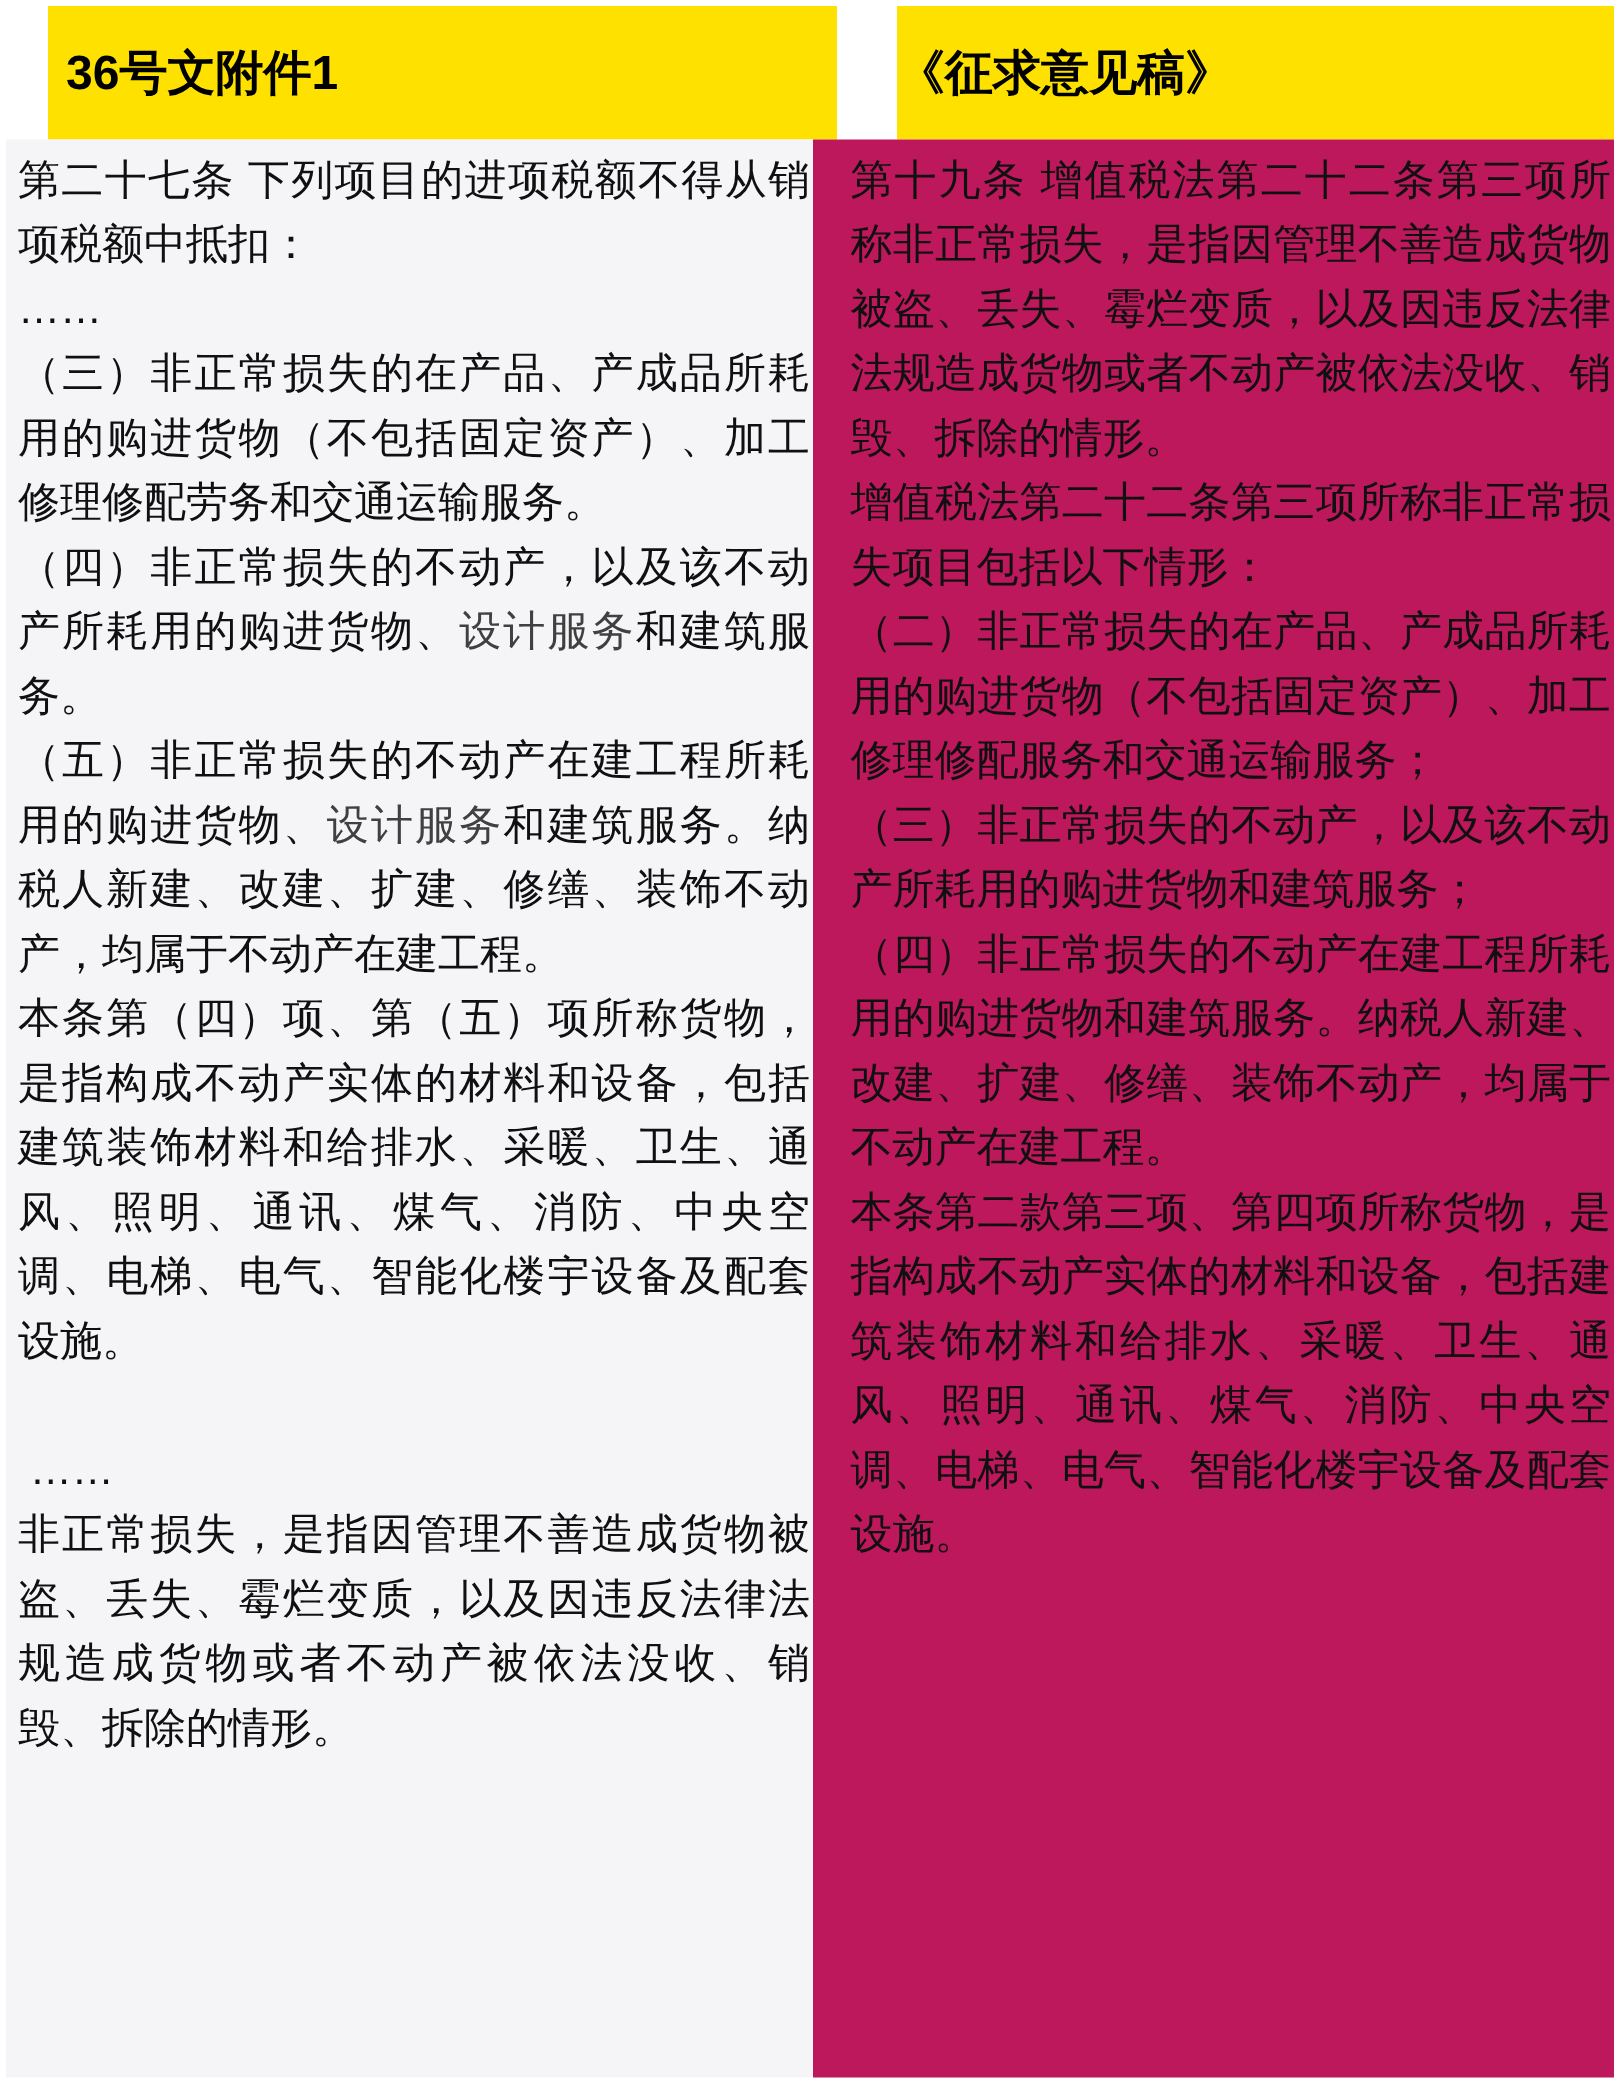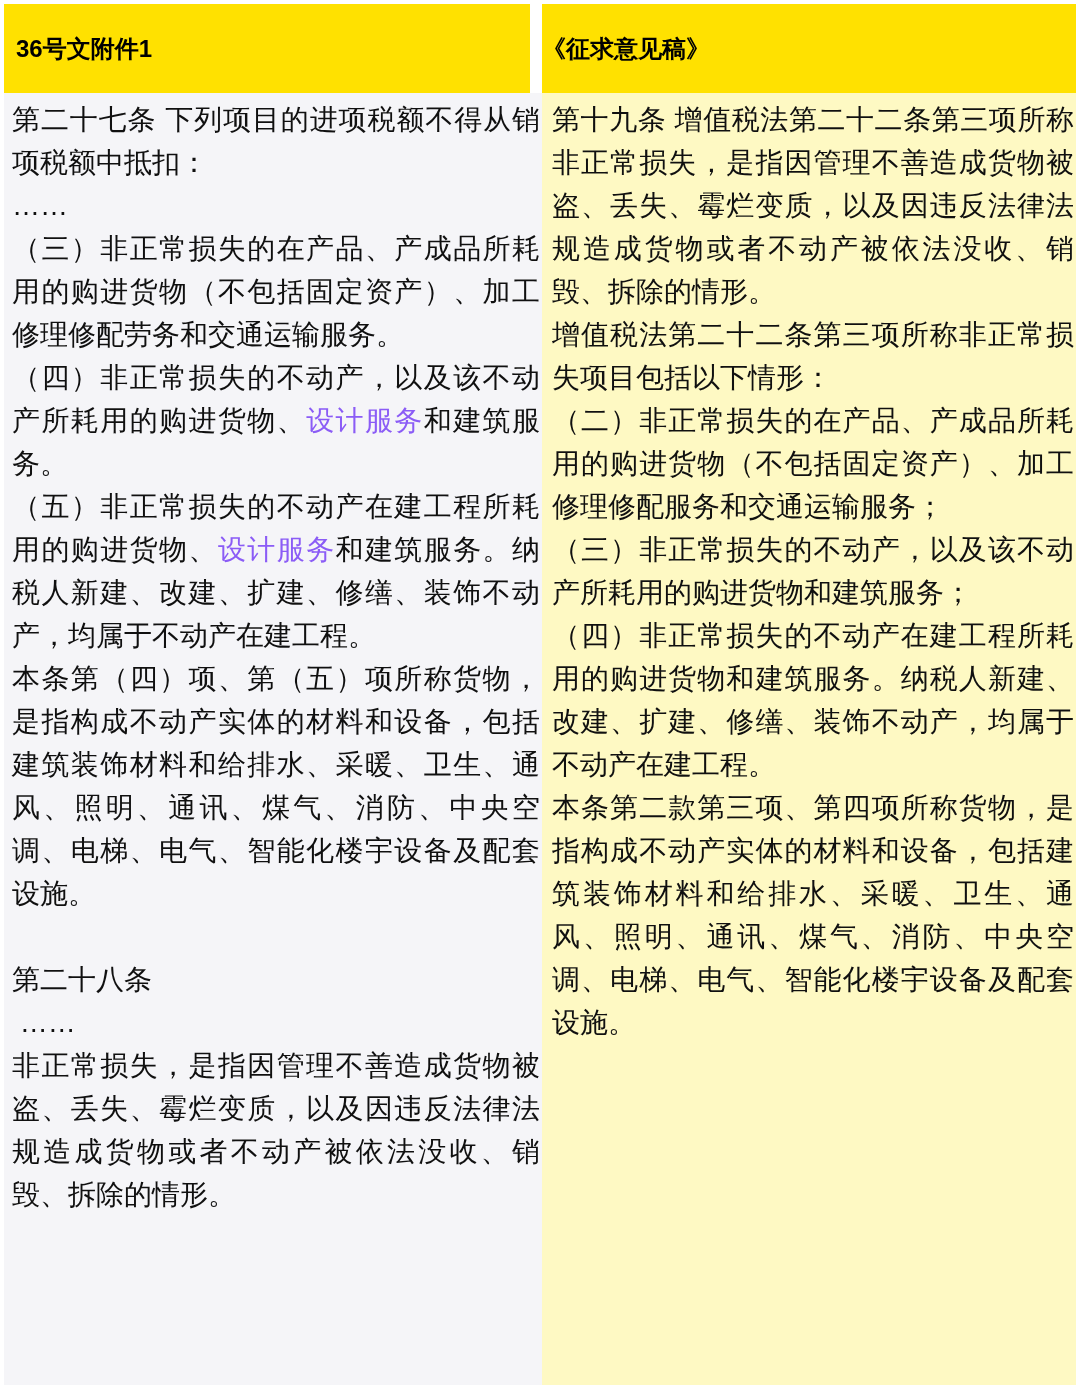--- a/index.html
+++ b/index.html
@@ -17,24 +17,25 @@
     overflow: hidden;
   }
   .header-row {
     display: flex;
     height: 89px;
   }
   .header-cell {
     background: #FFE100;
     color: #000000;
     font-weight: bold;
-    font-size: 24px;
+    font-size: 32px;
     display: flex;
     align-items: center;
     box-sizing: border-box;
+    margin-left: 28px;
   }
   .header-cell.left {
     width: 526px;
     padding-left: 12px;
   }
   .header-gap {
     width: 12px;
     background: #ffffff;
   }
   .header-cell.right {
@@ -52,52 +53,51 @@
     text-align: justify;
     color: #101010;
     overflow: hidden;
   }
   .body-cell.left {
     width: 538px;
     background: #F5F5F8;
   }
   .body-cell.right {
     flex: 1;
-    background: #fef9c3;
-    padding-left: 10px;
+    background: #be185d;
+    padding-left: 25px;
   }
   p.para {
     margin: 0;
   }
   p.para.blank {
     height: 43px;
   }
   .hl {
-    color: #8b5cf6;
+    color: #404040;
   }
 </style>
 </head>
 <body>
 
 <div class="page">
   <div class="header-row">
     <div class="header-cell left">36号文附件1</div>
     <div class="header-gap"></div>
     <div class="header-cell right">《征求意见稿》</div>
   </div>
   <div class="body-row">
     <div class="body-cell left" id="left-body">
         <p class="para"><span class="">第二十七条 下列项目的进项税额不得从销项税额中抵扣：</span></p>
         <p class="para"><span class="">……</span></p>
         <p class="para"><span class="">（三）非正常损失的在产品、产成品所耗用的购进货物（不包括固定资产）、加工修理修配劳务和交通运输服务。</span></p>
         <p class="para"><span class="">（四）非正常损失的不动产，以及该不动产所耗用的购进货物、</span><span class="hl">设计服务</span><span class="">和建筑服务。</span></p>
         <p class="para"><span class="">（五）非正常损失的不动产在建工程所耗用的购进货物、</span><span class="hl">设计服务</span><span class="">和建筑服务。纳税人新建、改建、扩建、修缮、装饰不动产，均属于不动产在建工程。</span></p>
         <p class="para"><span class="">本条第（四）项、第（五）项所称货物，是指构成不动产实体的材料和设备，包括建筑装饰材料和给排水、采暖、卫生、通风、照明、通讯、煤气、消防、中央空调、电梯、电气、智能化楼宇设备及配套设施。</span></p>
         <p class="para blank"></p>
-        <p class="para"><span class="">第二十八条</span></p>
         <p class="para"><span class="">&nbsp;……</span></p>
         <p class="para"><span class="">非正常损失，是指因管理不善造成货物被盗、丢失、霉烂变质，以及因违反法律法规造成货物或者不动产被依法没收、销毁、拆除的情形。</span></p>
       </div>
     <div class="body-cell right" id="right-body">
         <p class="para"><span class="">第十九条 增值税法第二十二条第三项所称非正常损失，是指因管理不善造成货物被盗、丢失、霉烂变质，以及因违反法律法规造成货物或者不动产被依法没收、销毁、拆除的情形。</span></p>
         <p class="para"><span class="">增值税法第二十二条第三项所称非正常损失项目包括以下情形：</span></p>
         <p class="para"><span class="">（二）非正常损失的在产品、产成品所耗用的购进货物（不包括固定资产）、加工修理修配服务和交通运输服务；</span></p>
         <p class="para"><span class="">（三）非正常损失的不动产，以及该不动产所耗用的购进货物和建筑服务；</span></p>
         <p class="para"><span class="">（四）非正常损失的不动产在建工程所耗用的购进货物和建筑服务。纳税人新建、改建、扩建、修缮、装饰不动产，均属于不动产在建工程。</span></p>
         <p class="para"><span class="">本条第二款第三项、第四项所称货物，是指构成不动产实体的材料和设备，包括建筑装饰材料和给排水、采暖、卫生、通风、照明、通讯、煤气、消防、中央空调、电梯、电气、智能化楼宇设备及配套设施。</span></p>

